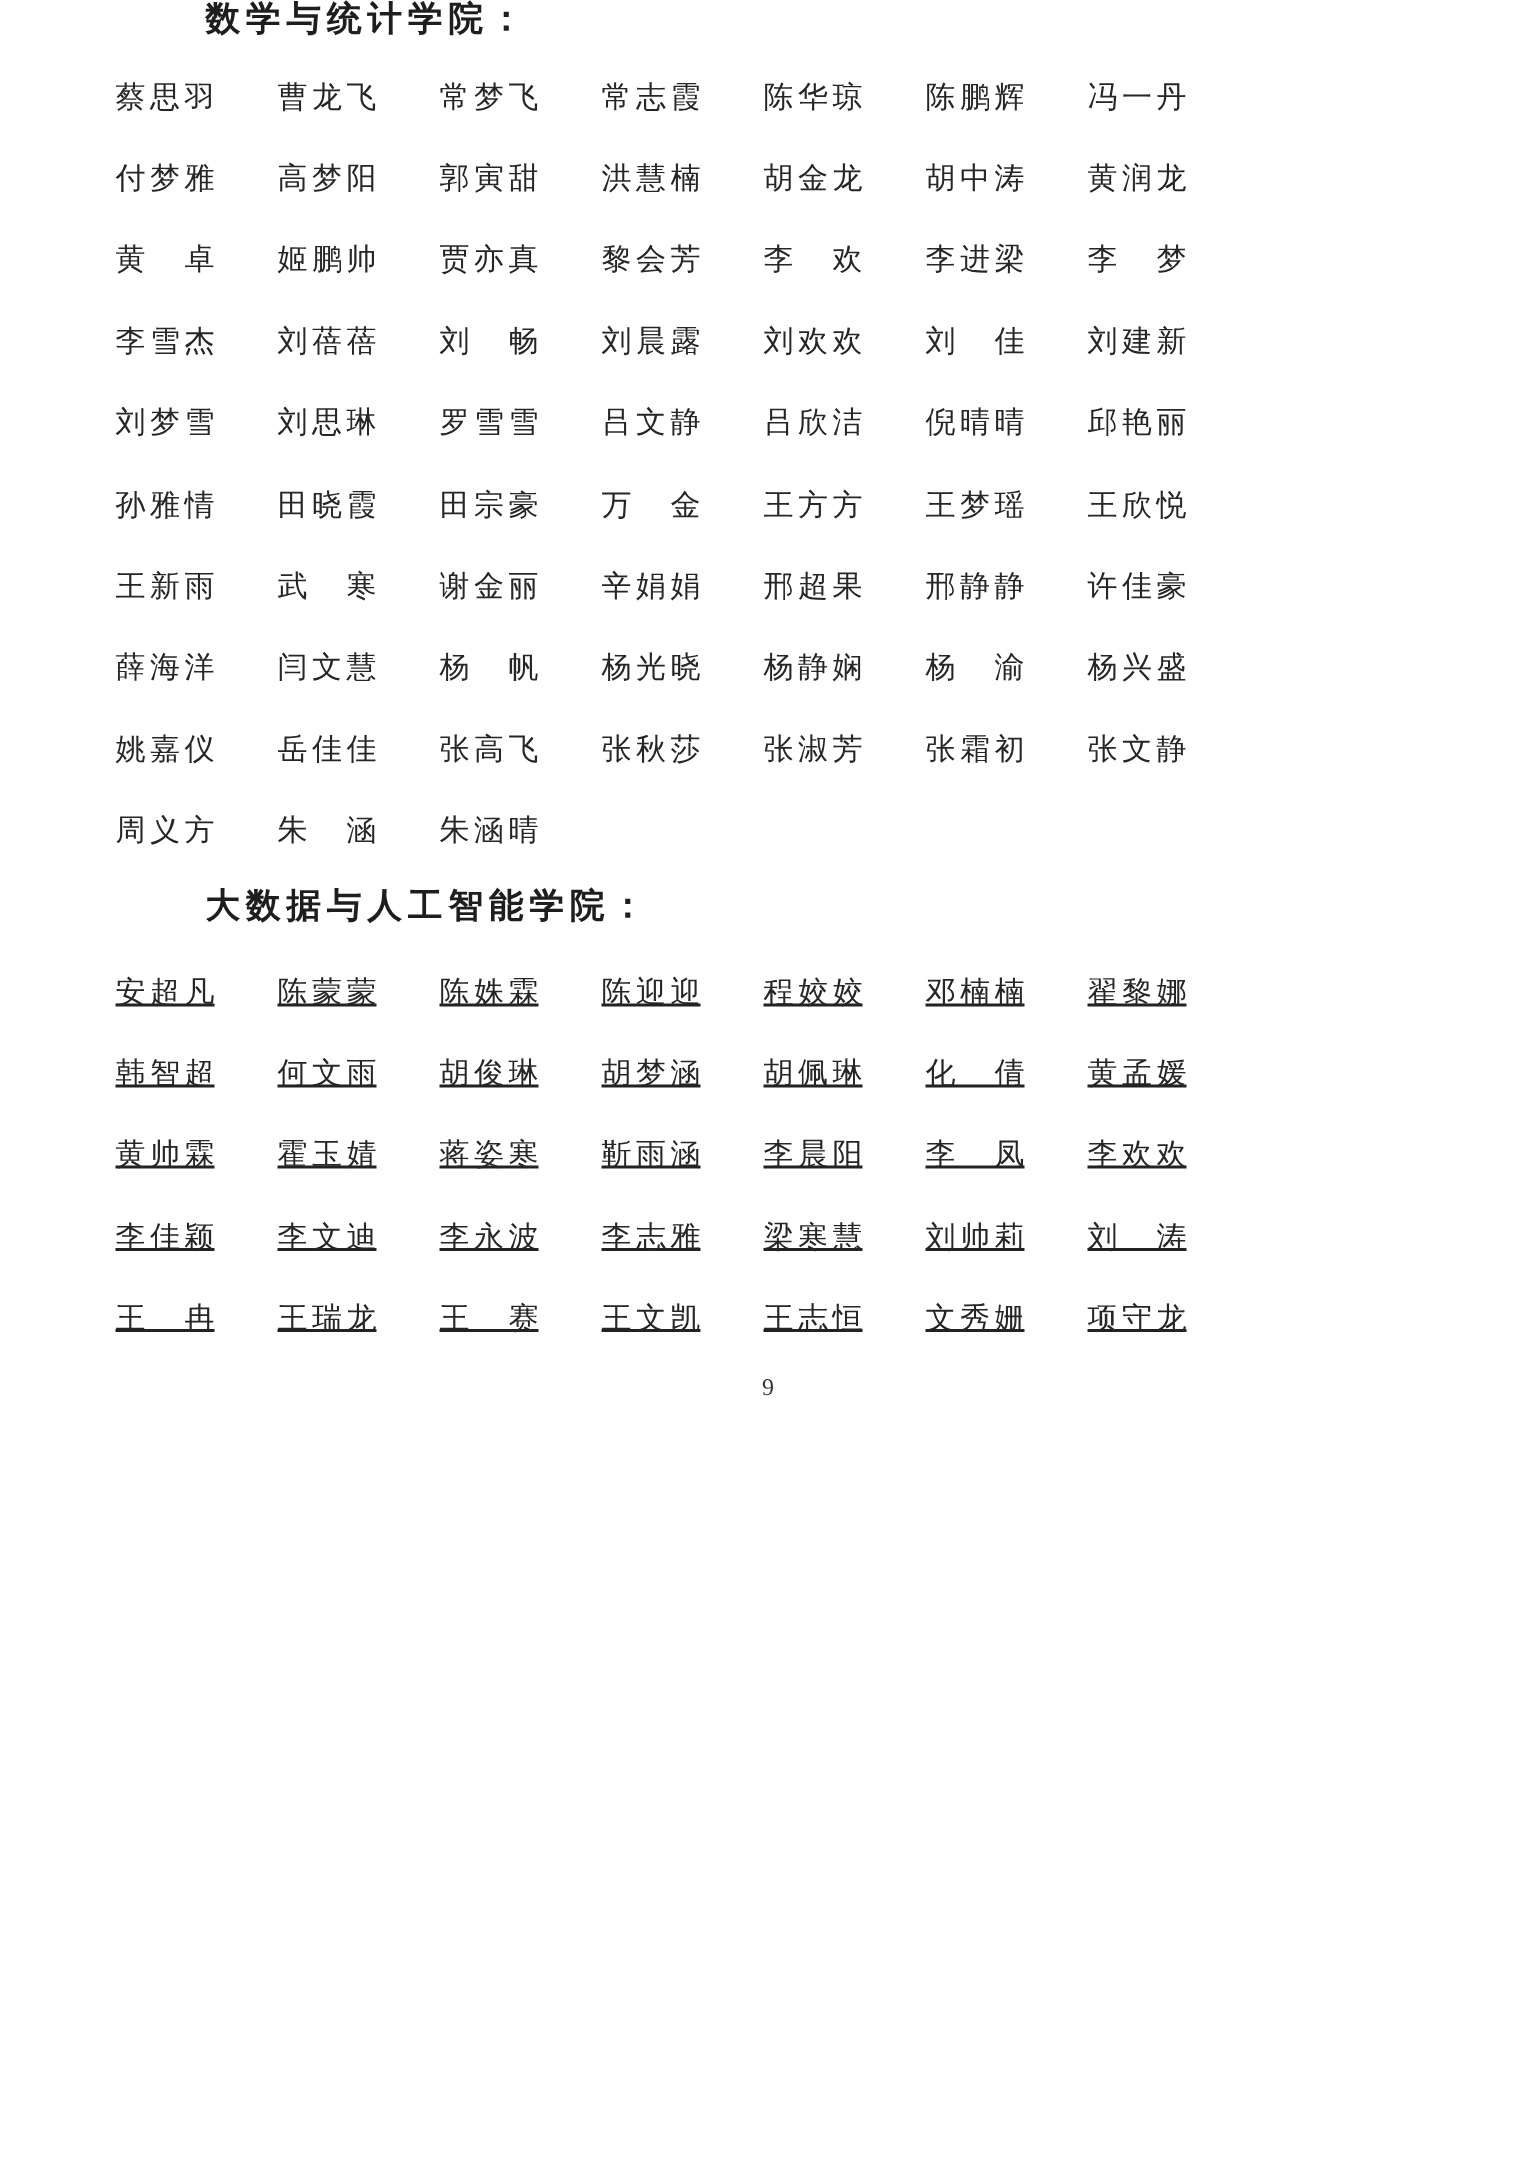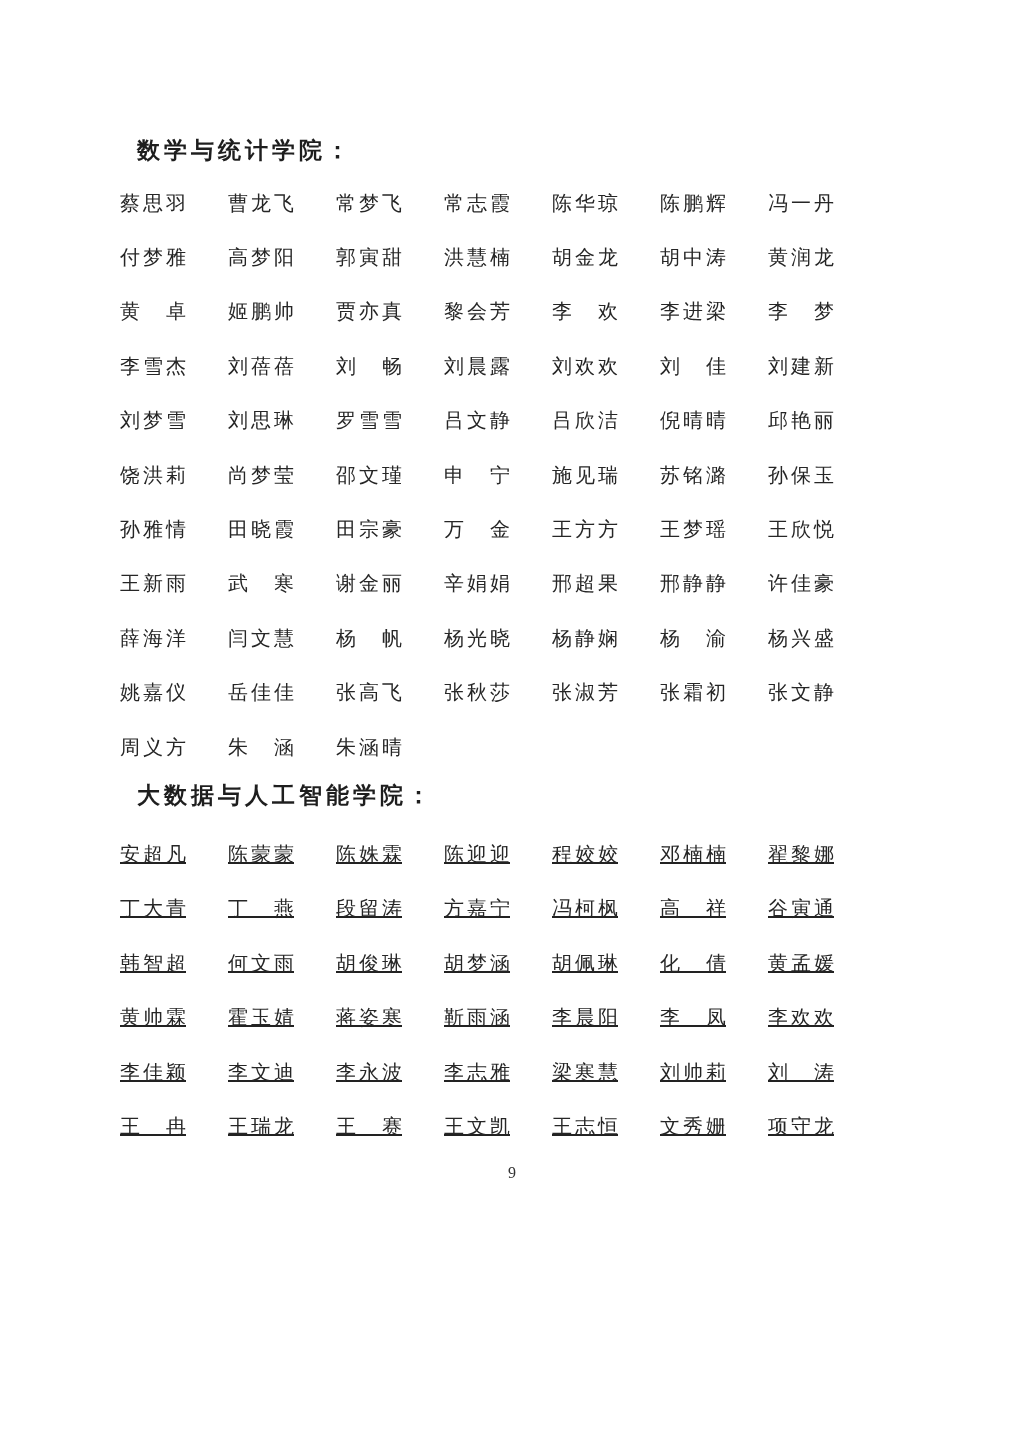--- a/index.html
+++ b/index.html
@@ -21,37 +21,36 @@
     margin: 0;
     padding-left: 137px;
     font-family: "Liberation Sans", sans-serif;
     font-weight: 700;
     font-size: 23px;
     line-height: 24px;
     letter-spacing: 4px;
     color: #1e1e1e;
   }
   .section-title.first {
-    padding-top: 138px;
   }
   .section-title.second {
     margin-top: 9px;
   }
   .rows {
     margin-top: 14px;
   }
   .rows.second {
     margin-top: 20px;
     text-decoration: underline;
   }
   .name-row {
     height: 54.4px;
     display: flex;
     align-items: center;
-    padding-left: 120px;
+    padding-left: 77px;
     column-gap: 42px;
   }
   .name {
     display: inline-block;
     width: 66px;
     font-size: 20px;
     line-height: 27px;
     white-space: nowrap;
     text-align: justify;
     text-align-last: justify;
@@ -112,29 +111,20 @@
     <div class="name-row">
       <span class="name">刘梦雪</span>
       <span class="name">刘思琳</span>
       <span class="name">罗雪雪</span>
       <span class="name">吕文静</span>
       <span class="name">吕欣洁</span>
       <span class="name">倪晴晴</span>
       <span class="name">邱艳丽</span>
     </div>
     <div class="name-row">
-      <span class="name">饶洪莉</span>
-      <span class="name">尚梦莹</span>
-      <span class="name">邵文瑾</span>
-      <span class="name">申 宁</span>
-      <span class="name">施见瑞</span>
-      <span class="name">苏铭潞</span>
-      <span class="name">孙保玉</span>
-    </div>
-    <div class="name-row">
       <span class="name">孙雅情</span>
       <span class="name">田晓霞</span>
       <span class="name">田宗豪</span>
       <span class="name">万 金</span>
       <span class="name">王方方</span>
       <span class="name">王梦瑶</span>
       <span class="name">王欣悦</span>
     </div>
     <div class="name-row">
       <span class="name">王新雨</span>
@@ -176,29 +166,20 @@
     <div class="name-row">
       <span class="name">安超凡</span>
       <span class="name">陈蒙蒙</span>
       <span class="name">陈姝霖</span>
       <span class="name">陈迎迎</span>
       <span class="name">程姣姣</span>
       <span class="name">邓楠楠</span>
       <span class="name">翟黎娜</span>
     </div>
     <div class="name-row">
-      <span class="name">丁大青</span>
-      <span class="name">丁 燕</span>
-      <span class="name">段留涛</span>
-      <span class="name">方嘉宁</span>
-      <span class="name">冯柯枫</span>
-      <span class="name">高 祥</span>
-      <span class="name">谷寅通</span>
-    </div>
-    <div class="name-row">
       <span class="name">韩智超</span>
       <span class="name">何文雨</span>
       <span class="name">胡俊琳</span>
       <span class="name">胡梦涵</span>
       <span class="name">胡佩琳</span>
       <span class="name">化 倩</span>
       <span class="name">黄孟媛</span>
     </div>
     <div class="name-row">
       <span class="name">黄帅霖</span>

